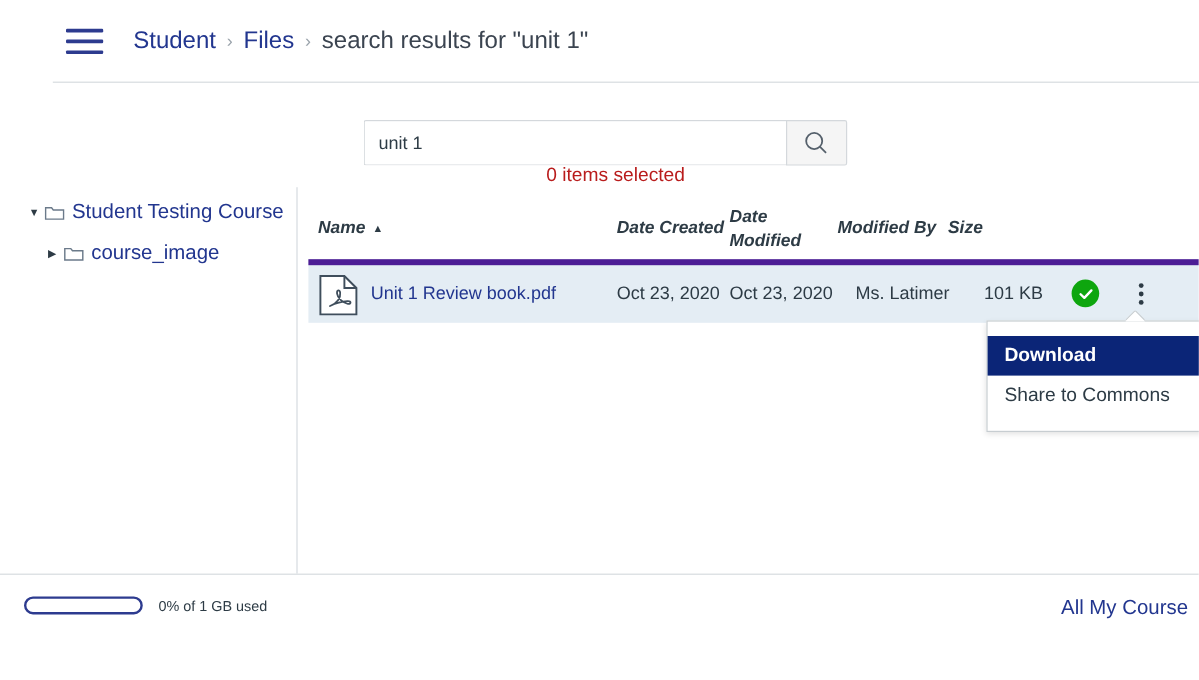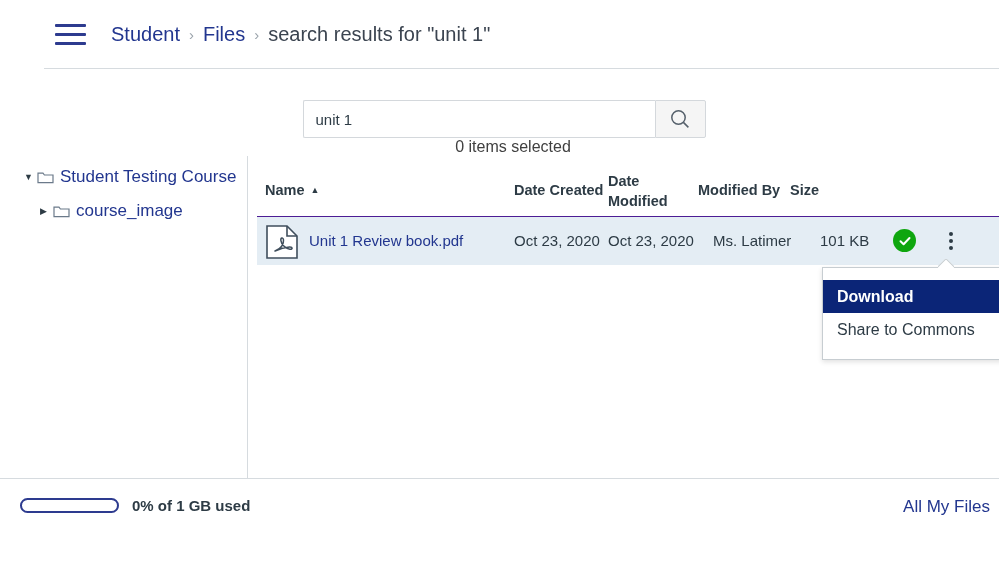--- a/index.html
+++ b/index.html
@@ -105,21 +105,21 @@
     border-radius: 0 2px 2px 0;
     display: flex;
     align-items: center;
     justify-content: center;
     cursor: pointer;
     padding: 0;
   }
   .items-selected {
     margin-left: 27px;
     font-size: 16px;
-    color: #404040;
+    color: #b91c1c;
   }
 
   
   .body-area {
     position: absolute;
     top: 156px;
     left: 0;
     width: 999px;
     height: 322px;
   }
@@ -159,20 +159,21 @@
   .table-area {
     position: absolute;
     top: 0;
     left: 248px;
     width: 751px;
     height: 322px;
   }
   .thead {
     position: relative;
     height: 60px;
+    font-style: italic;
   }
   .th {
     position: absolute;
     font-size: 14.5px;
     font-weight: bold;
     color: #2d3b45;
     top: 26px;
   }
   .th-name   { left: 17px; display: flex; align-items: center; }
   .th-created{ left: 266px; }
@@ -184,21 +185,21 @@
     font-size: 9px;
     color: #2d3b45;
   }
   .row {
     position: absolute;
     top: 60px;
     left: 9px;
     width: 742px;
     height: 48px;
     background: #e4edf4;
-    border-top: 1px solid #4c1d95;
+    border-top: 5px solid #4c1d95;
   }
   .cell {
     position: absolute;
     font-size: 15px;
     color: #2d3b45;
     top: 15px;
     white-space: nowrap;
   }
   .cell-icon { left: 8px; top: 7px; }
   .cell-name { left: 52px; color: #22368f; cursor: pointer; }
@@ -308,23 +309,22 @@
   .quota-bar {
     width: 99px;
     height: 15px;
     border: 2px solid #2d3b8f;
     border-radius: 8px;
     background: #fff;
     box-sizing: border-box;
   }
   .quota-text {
     margin-left: 13px;
-    font-size: 15px;
-    color: #2d3b45;
-    font-weight: bold;
+    font-size: 12px;
+    color: #2d3b45;
   }
   .all-files {
     position: absolute;
     top: 18px;
     right: 9px;
     font-size: 17px;
     color: #22368f;
     text-decoration: none;
     cursor: pointer;
   }
@@ -429,14 +429,14 @@
   <div class="popup-arrow"></div>
   <div class="popup-item active">Download</div>
   <div class="popup-item">Share to Commons</div>
 </div>
 
 <div class="footer">
   <div class="quota">
     <div class="quota-bar"></div>
     <div class="quota-text">0% of 1 GB used</div>
   </div>
-  <a class="all-files">All My Files</a>
+  <a class="all-files">All My Course</a>
 </div>
 
 </body></html>

